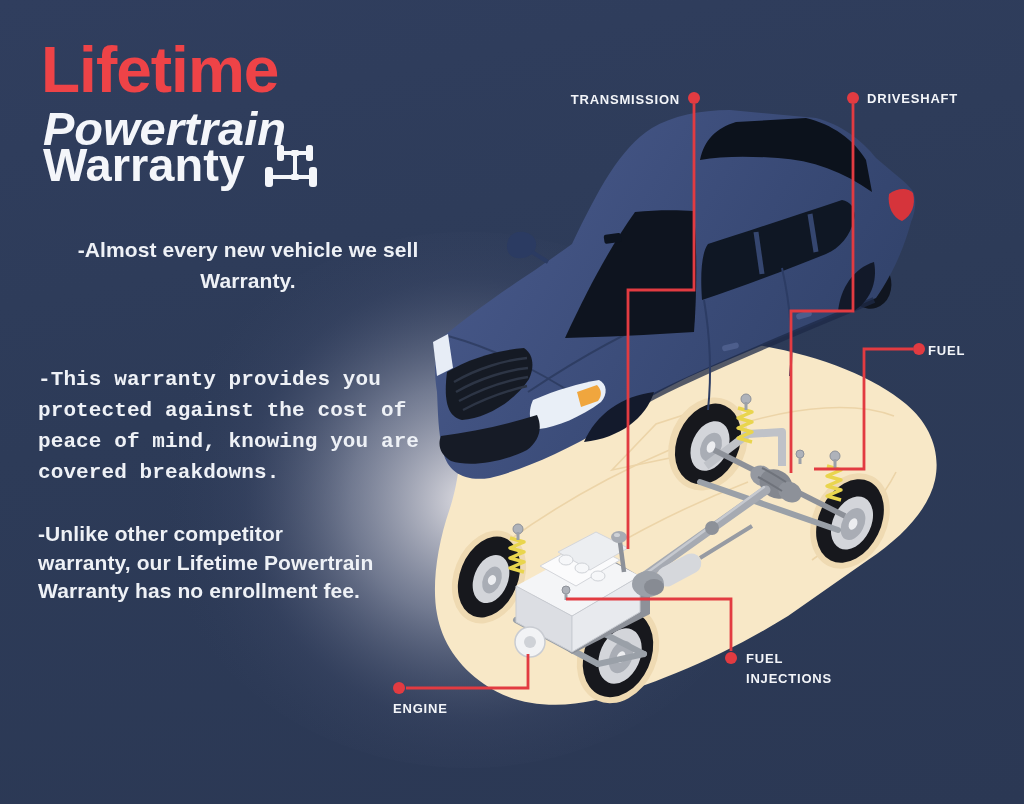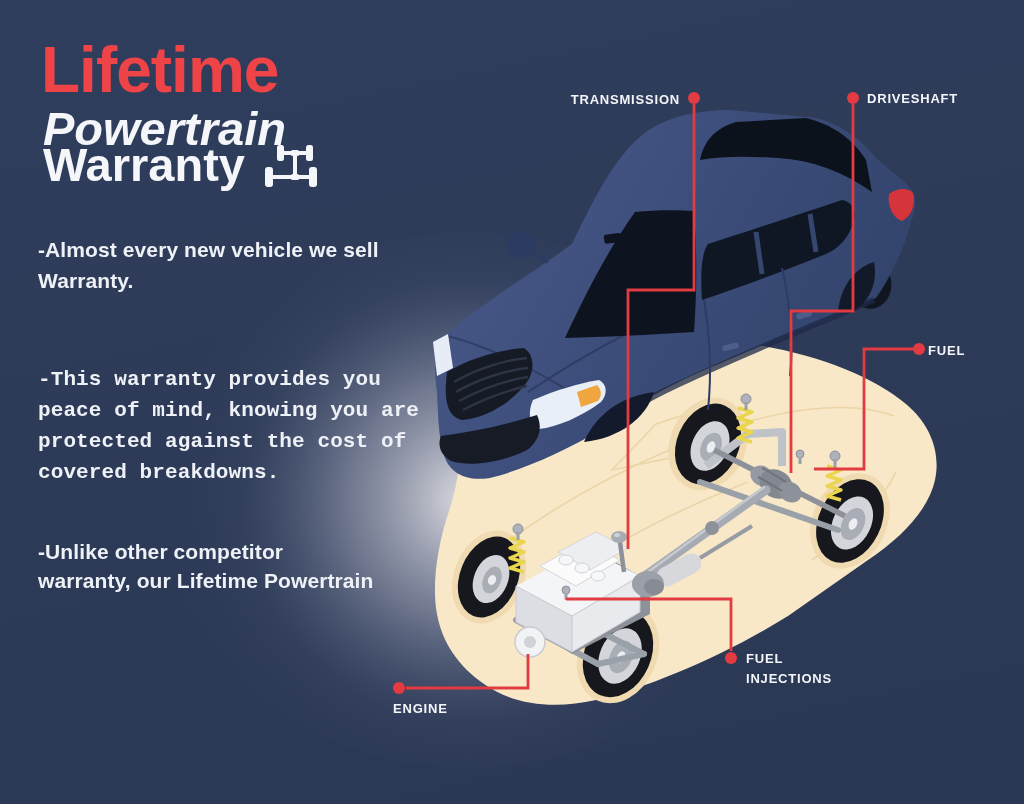--- a/index.html
+++ b/index.html
@@ -19,23 +19,23 @@
     font-size:47px;font-weight:800;letter-spacing:0px;color:#f4f6fa;
   }
   .t2{top:105px;font-style:italic;}
   .t3{top:141px;display:flex;gap:18px;}
   .pt-icon{width:54px;height:47px;margin-top:2px;}
   .para{
     position:absolute;left:38px;width:420px;
     font-size:21px;font-weight:600;color:#eef1f6;letter-spacing:.1px;
   }
   .para .pl{line-height:31px;white-space:nowrap;}
-  .p1{top:234px;}
+  .p1{top:234px;text-align:center;}
   .p2{top:364px;font-family:Liberation Mono, monospace;}
-  .p3{top:538px;}
+  .p3{top:520px;}
   .p3 .pl{line-height:28.5px;}
   .part-label{
     position:absolute;color:#f3f5f9;font-size:13px;font-weight:700;
     letter-spacing:.8px;line-height:20px;white-space:nowrap;
   }
   .lbl-transmission{left:430px;top:90px;width:250px;text-align:right;}
   .lbl-driveshaft{left:867px;top:89px;}
   .lbl-axle{left:928px;top:341px;}
   .lbl-fuel{left:746px;top:649px;}
   .lbl-engine{left:393px;top:699px;}
@@ -324,27 +324,28 @@
       </g>
     </svg>
   </div>
 
   <div class="para p1">
     <div class="pl">-Almost every new vehicle we sell</div>
     <div class="pl">Warranty.</div>
   </div>
   <div class="para p2">
     <div class="pl">-This warranty provides you</div>
+    <div class="pl">protected against the cost of</div>
     <div class="pl">peace of mind, knowing you are</div>
-    <div class="pl">protected against the cost of</div>
     <div class="pl">covered breakdowns.</div>
   </div>
   <div class="para p3">
     <div class="pl">-Unlike other competitor</div>
     <div class="pl">warranty, our Lifetime Powertrain</div>
+    <div class="pl">Warranty has no enrollment fee.</div>
   </div>
 
   <div class="part-label lbl-transmission">TRANSMISSION</div>
   <div class="part-label lbl-driveshaft">DRIVESHAFT</div>
   <div class="part-label lbl-axle">FUEL</div>
   <div class="part-label lbl-fuel">
     <div>FUEL</div>
     <div>INJECTIONS</div>
   </div>
   <div class="part-label lbl-engine">ENGINE</div>

